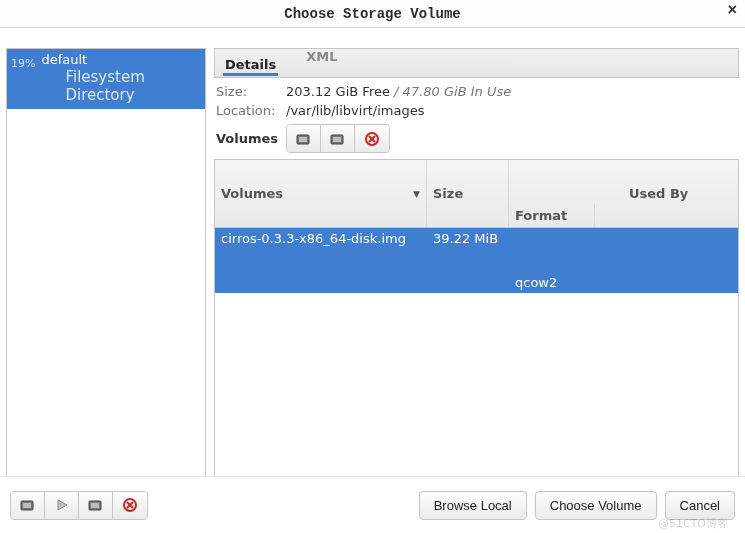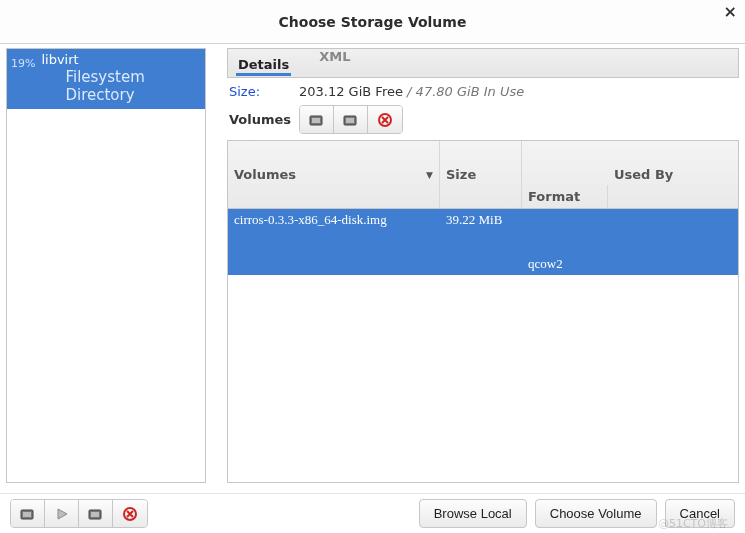--- a/index.html
+++ b/index.html
@@ -10,49 +10,49 @@
     color: #333;
     background: #fff;
     width: 745px;
     height: 533px;
     overflow: hidden;
     position: relative;
   }
 
   
   .titlebar {
-    height: 44px;
+    height: 28px;
     background: #fdfdfd;
     border-bottom: 1px solid #d2d2d2;
     display: flex;
     align-items: center;
     justify-content: center;
     position: relative;
     font-weight: bold;
     font-size: 14px;
     color: #2c2c2c;
+    font-family: Liberation Mono, monospace;
   }
   .titlebar .close-btn {
     position: absolute;
     right: 8px;
     top: 2px;
     font-size: 16px;
     font-weight: bold;
     cursor: pointer;
     color: #333;
   }
 
   .content {
     display: flex;
     position: absolute;
     top: 28px;
     bottom: 46px;
     left: 0; right: 0;
     padding: 6px 6px 4px 6px;
-    gap: 13px;
   }
 
   
   .pool-pane {
     width: 200px;
     display: flex;
     flex-direction: column;
     margin-right: 8px;
     margin-top: 14px;
   }
@@ -106,21 +106,21 @@
   .tab.active {
     color: #222;
     border-bottom: 3px solid #3f7ed1;
     padding-bottom: 1px;
   }
 
   .details-body {
     padding: 6px 4px 0 2px;
   }
   .kv-row { display: flex; margin-bottom: 4px; }
-  .kv-label { width: 70px; color: #1d4ed8; }
+  .kv-label { width: 70px; color: #737373; }
   .kv-value { color: #333; }
   .kv-value .grey { color: #777; font-style: italic; }
 
   .volumes-header {
     display: flex;
     align-items: center;
     margin-top: 6px;
     margin-bottom: 6px;
   }
   .volumes-header .lbl { font-weight: bold; margin-right: 8px; }
@@ -151,36 +151,36 @@
     font-weight: bold;
     font-size: 13px;
   }
   .vol-head .col { padding: 4px 6px; border-right: 1px solid #d8d8d8; display:flex; align-items:center; }
   .vol-head .col:last-child { border-right: none; }
   .vol-head .sort-arrow { margin-left: auto; font-size: 9px; color:#555; }
 
   .col-name { width: 212px; }
   .col-size { width: 82px; }
   .col-format { width: 86px; margin-top: 44px; }
-  .col-used { flex: 1; }
+  .col-used { flex: 1; margin-left: 28px; }
 
   .vol-body { flex: 1; overflow: auto; }
   .vol-row {
     display: flex;
     background: #3f7ed1;
     color: #fff;
     font-size: 13px;
   }
-  .vol-row .col { padding: 3px 6px; font-family: Liberation Serif, serif; }
+  .vol-row .col { padding: 3px 6px; }
 
   
   .bottom-bar {
     position: absolute;
     left: 0; right: 0; bottom: 0;
-    height: 40px;
+    height: 57px;
     border-top: 1px solid #e4e4e4;
     display: flex;
     align-items: center;
     padding: 0 10px;
     background: #fff;
   }
   .pool-actions {
     display: flex;
     border: 1px solid #c6c6c6;
     border-radius: 4px;
@@ -214,40 +214,44 @@
   <span class="close-btn">×</span>
 </div>
 
 <div class="content">
 
   <div class="pool-pane">
     <div class="pool-list">
       <div class="pool-item">
         <span class="pct">19%</span>
         <span class="pool-text">
-          <span class="pool-name">libvirt</span>
+          <span class="pool-name">default</span>
           <span class="pool-type">Filesystem Directory</span>
         </span>
       </div>
     </div>
   </div>
 
   <div class="right-pane">
 
     <div class="tabbar">
       <div class="tab active">Details</div>
       <div class="tab">XML</div>
     </div>
 
     <div class="details-body">
       <div class="kv-row">
         <span class="kv-label">Size:</span>
         <span class="kv-value">
           <span>203.12 GiB Free</span><span class="grey"> / </span><span class="grey">47.80 GiB In Use</span>
         </span>
+      </div>
+      <div class="kv-row">
+        <span class="kv-label">Location:</span>
+        <span class="kv-value">/var/lib/libvirt/images</span>
       </div>
 
       <div class="volumes-header">
         <span class="lbl">Volumes</span>
         <div class="btnset">
           <div class="iconbtn">
             <svg width="16" height="14">
                 <rect x="1" y="3" width="12" height="9" rx="1" fill="#777" stroke="#444"></rect>
                 <rect x="3" y="5" width="8" height="5" fill="#bdbdbd"></rect>
               </svg>

